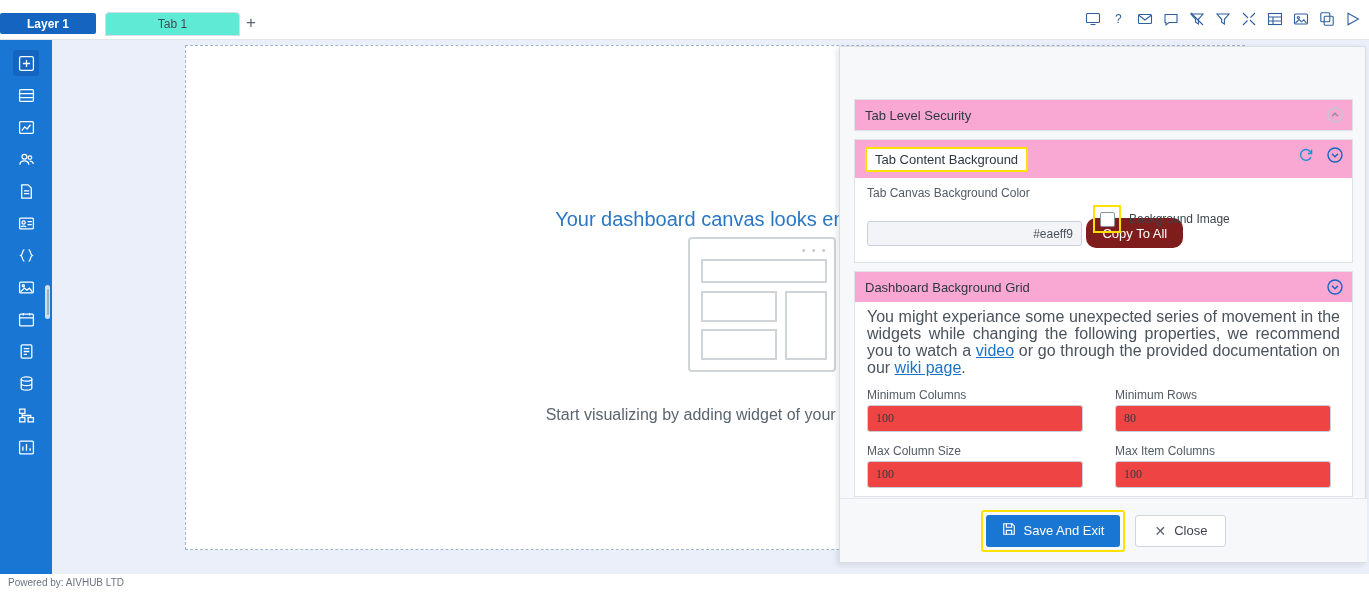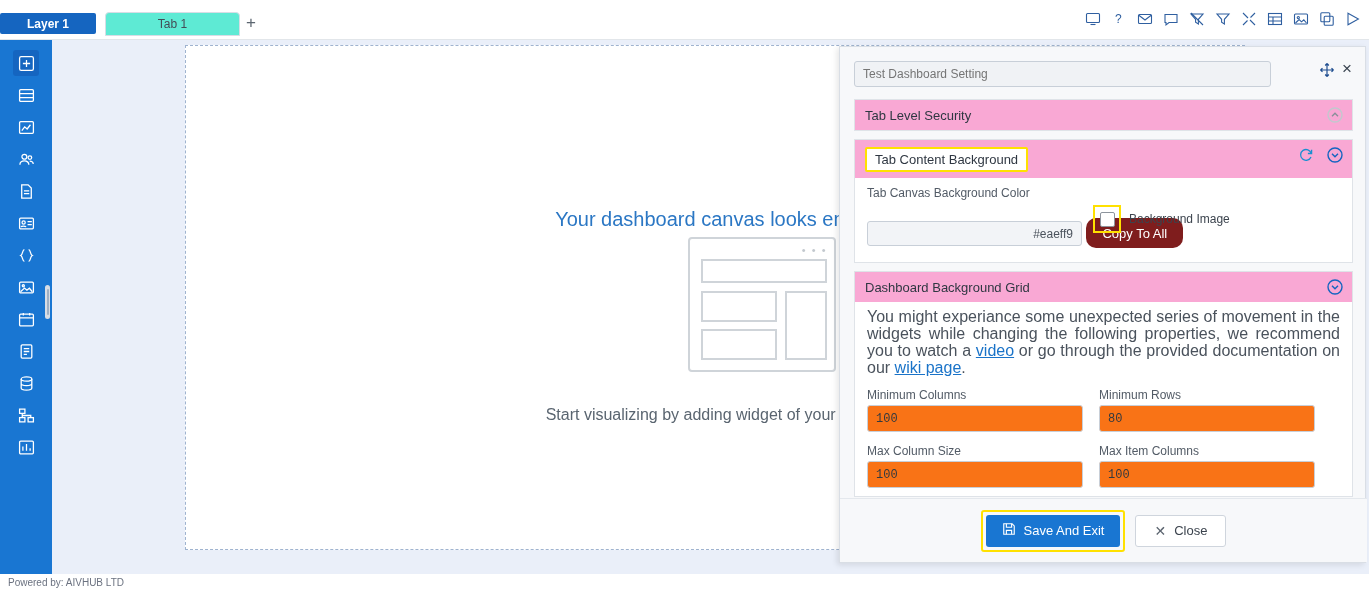--- a/index.html
+++ b/index.html
@@ -248,30 +248,30 @@
   }
 
   
   .dbg-body { padding: 6px 12px 8px 12px; }
   .note {
     font-size: 16px; color: #4a525c; line-height: 17px;
     text-align: justify;
   }
   .note a { color: #1a73c8; text-decoration: underline; }
   .grid2 {
-    display: flex; gap: 16px; margin-top: 12px;
+    display: flex; gap: 32px; margin-top: 12px;
   }
   .gcol { width: 216px; }
   .gcol .field-label { font-size: 12px; color: #525b66; margin-bottom: 3px; }
   .ginput {
     width: 216px; height: 27px;
     border: 1px solid #c8cfd8; border-radius: 3px;
-    background: #f97316; font-size: 12px; color: #33393f;
+    background: #ef4444; font-size: 12px; color: #33393f;
     padding: 8px 8px;
-    font-family: Liberation Mono, monospace;
+    font-family: Liberation Serif, serif;
   }
 
   
   .panel-footer {
     position: absolute; left: 0; bottom: 0; width: 527px; height: 64px;
     background: #f7f8fa;
     border-top: 1px solid #e4e8ed;
     display: flex; align-items: center; justify-content: center; gap: 10px;
   }
   .save-wrap {
@@ -473,29 +473,20 @@
         <div class="b3"></div>
       </div>
       <div class="canvas-sub">Start visualizing by adding widget of your choice</div>
     </div>
   </div>
 
   <div class="footer">Powered by: AIVHUB LTD</div>
 
   <div class="panel">
 
-    <div class="panel-hdr">
-      <input class="panel-title-input" type="text" placeholder="Test Dashboard Setting" style="">
-      <span class="hdr-ic hdr-move">
-        <svg width="16" height="16" viewBox="0 0 16 16" fill="none" stroke="#1f4d8f" stroke-width="1.2">
-          <path d="M8 1.5v13M1.5 8h13M8 1.5 6.2 3.5M8 1.5l1.8 2M8 14.5l-1.8-2M8 14.5l1.8-2M1.5 8l2-1.8M1.5 8l2 1.8M14.5 8l-2-1.8M14.5 8l-2 1.8"></path>
-        </svg>
-      </span>
-      <span class="hdr-ic hdr-close">×</span>
-    </div>
 
     <div class="panel-body">
 
       <div class="section">
         <div class="sec-hdr">
           <span>Tab Level Security</span>
           <span class="chev">
             <svg width="16" height="16" viewBox="0 0 16 16" fill="none" stroke="#8a9099" stroke-width="1.4">
                 <circle cx="8" cy="8" r="7" stroke="#c2c8ce"></circle>
                 <path d="M5 9.3 8 6.3l3 3"></path>

